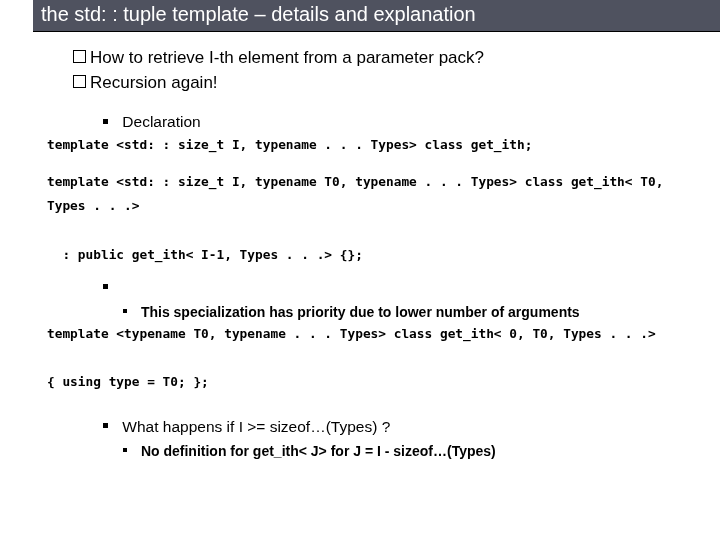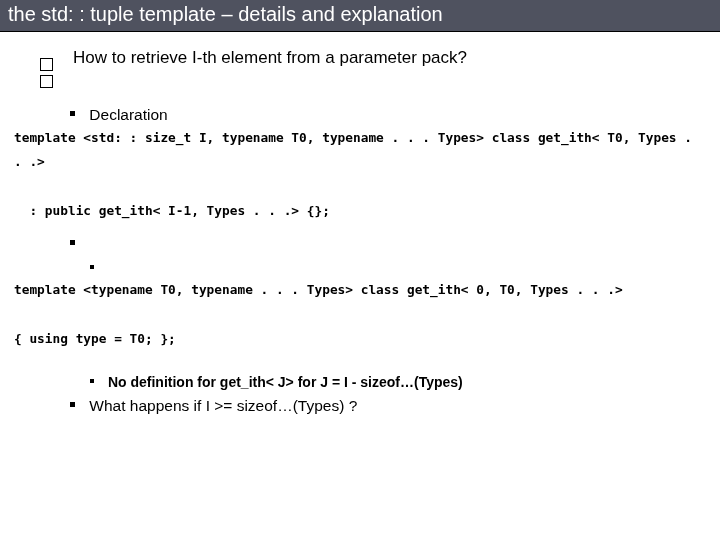--- a/index.html
+++ b/index.html
@@ -10,41 +10,42 @@
     background: #fff;
     font-family: "Segoe UI", Tahoma, Arial, sans-serif;
     color: #000;
     overflow: hidden;
   }
   .slide {
     position: relative;
     width: 720px;
     height: 540px;
     box-sizing: border-box;
+    padding-left: 33px;
   }
   .title-bar {
     background: #4f525f;
     color: #fff;
     padding: 3px 8px 5px 8px;
     font-size: 20px;
     font-weight: 400;
     border-bottom: 1px solid #000;
   }
   .content {
     padding: 14px 10px 0 10px;
   }
   .top-list {
     margin: 0 0 18px 30px;
     font-size: 17px;
     line-height: 1.45;
   }
   .top-list .row {
     display: flex;
-    align-items: flex-end;
-    gap: 20px;
+    align-items: flex-start;
+    gap: 4px;
   }
   .checkbox {
     display: inline-block;
     width: 11px;
     height: 11px;
     border: 1px solid #000;
     flex-shrink: 0;
     margin-top: 4px;
   }
   .section-label {
@@ -91,47 +92,50 @@
 
   <div class="content">
 
     <div class="top-list">
       <div class="row">
         <span class="checkbox"></span>
         <span>How to retrieve I-th element from a parameter pack?</span>
       </div>
       <div class="row">
         <span class="checkbox"></span>
+        <span>Recursion again!</span>
       </div>
     </div>
 
     <div class="section-label">
       <span class="bullet"></span>
       <span>Declaration</span>
     </div>
+    <pre class="code">template &lt;std: : size_t I, typename . . . Types&gt; class get_ith;</pre>
 
     <pre class="code">template &lt;std: : size_t I, typename T0, typename . . . Types&gt; class get_ith&lt; T0, Types . . .&gt;
 
   : public get_ith&lt; I-1, Types . . .&gt; {};</pre>
 
     <div class="section-label">
       <span class="bullet"></span>
     </div>
     <div class="section-label indent2">
       <span class="bullet"></span>
+      <span>This specialization has priority due to lower number of arguments</span>
     </div>
     <pre class="code">template &lt;typename T0, typename . . . Types&gt; class get_ith&lt; 0, T0, Types . . .&gt;
 
 { using type = T0; };</pre>
 
     <div class="spacer-sm"></div>
 
+    <div class="section-label">
+      <span class="bullet"></span>
+      <span>What happens if I &gt;= sizeof…(Types) ?</span>
+    </div>
     <div class="section-label indent2">
       <span class="bullet"></span>
       <span>No definition for get_ith&lt; J&gt; for J = I - sizeof…(Types)</span>
-    </div>
-    <div class="section-label">
-      <span class="bullet"></span>
-      <span>What happens if I &gt;= sizeof…(Types) ?</span>
     </div>
 
   </div>
 </div>
 
 </body></html>

